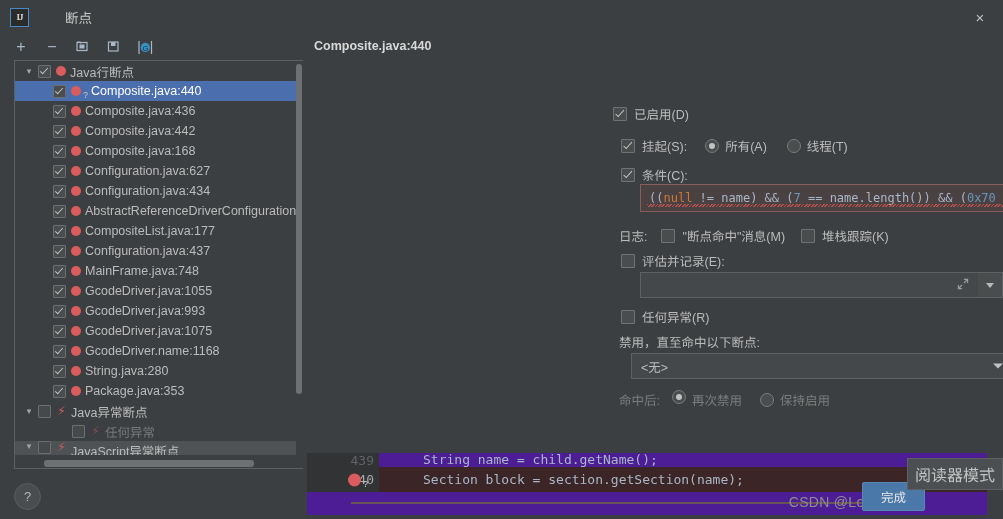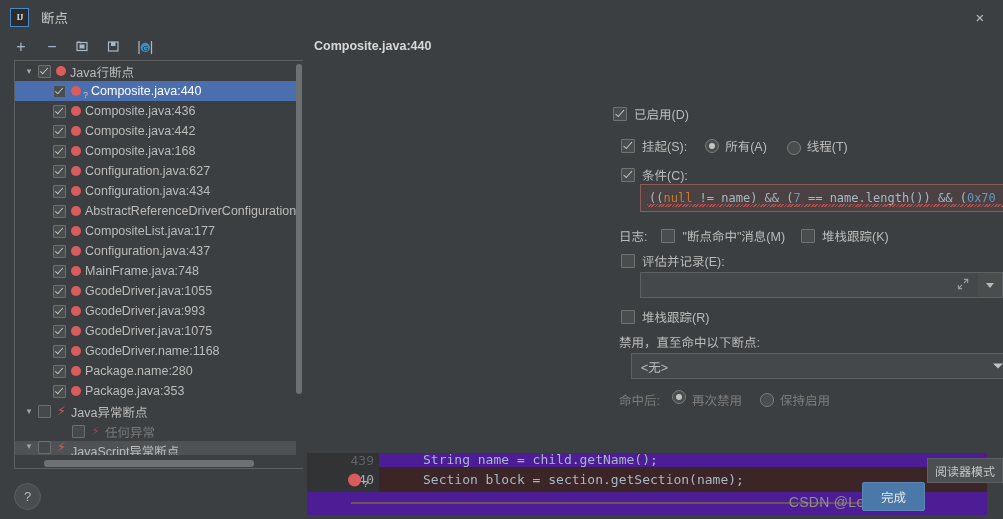--- a/index.html
+++ b/index.html
@@ -21,20 +21,21 @@
     display: flex; flex-direction: column;
   }
 
   
   .titlebar {
     height: 34px; min-height: 34px;
     background: #3c3f41;
     display: flex; align-items: center;
     padding: 0 0 0 10px;
     position: relative;
+    gap: 24px;
   }
   .ij-logo {
     width: 17px; height: 17px;
     border: 1px solid #4a88c7;
     background: #2b2b2b;
     color: #d6d6d6;
     font-size: 9px; font-weight: bold;
     display: flex; align-items: center; justify-content: center;
     letter-spacing: -1px;
     font-family: "Liberation Serif", serif;
@@ -287,21 +288,21 @@
     width: 13px; height: 13px; border-radius: 50%; background: #db5c5c;
   }
   .bp-q { position: absolute; right: 11px; bottom: 3px; font-size: 9px; color: #d6d6d6; font-family:"Liberation Sans",sans-serif;}
   .caret-underline {
     position: absolute; left: 351px; top: 468px;
     width: 570px; height: 2px; background: #6b5455;
   }
   .reader-tip {
     position: absolute; right: 0; top: 424px;
     background: #4b4f51; border: 1px solid #5e6163;
-    padding: 3px 7px; font-size: 12px; color: #c4c4c4;
+    padding: 3px 7px; font-size: 16px; color: #c4c4c4;
     z-index: 30;
   }
 
   
   .footer { position: absolute; left: 0; right: 0; bottom: 0; height: 38px; }
   .done-btn {
     position: absolute; right: 78px; bottom: 8px;
     background: #4a78a8; color: #e9e9e9;
     border: 1px solid #5b87b5;
     padding: 4px 18px; font-size: 12.5px;
@@ -439,21 +440,21 @@
             <span>GcodeDriver.java:1075</span>
           </div>
           <div class="row indent1">
             <span class="cb checked"></span>
             <span class="dot"></span>
             <span>GcodeDriver.name:1168</span>
           </div>
           <div class="row indent1">
             <span class="cb checked"></span>
             <span class="dot"></span>
-            <span>Package.name:280</span>
+            <span>String.java:280</span>
           </div>
           <div class="row indent1">
             <span class="cb checked"></span>
             <span class="dot"></span>
             <span>Package.java:353</span>
           </div>
 
           <div class="row indent0">
             <span class="twisty">▾</span>
             <span class="cb off"></span>
@@ -496,21 +497,21 @@
         <span class="lbl">已启用(D)</span>
       </div>
 
       <div class="opt-row" style="position:absolute;left:318px;top:102px;">
         <span class="chk checked"></span>
         <span class="lbl">挂起(S):</span>
         <span style="display:inline-flex;align-items:center;margin-left:18px;">
           <span class="radio on"></span>
           <span class="lbl">所有(A)</span>
         </span>
-        <span style="display:inline-flex;align-items:flex-end;margin-left:20px;">
+        <span style="display:inline-flex;align-items:center;margin-left:20px;">
           <span class="radio"></span>
           <span class="lbl">线程(T)</span>
         </span>
       </div>
 
       <div class="opt-row" style="position:absolute;left:318px;top:131px;">
         <span class="chk checked"></span>
         <span class="lbl">条件(C):</span>
       </div>
 
@@ -543,21 +544,21 @@
             </svg>
           </span>
         </div>
         <div class="drop-btn">
           <span class="arrow"></span>
         </div>
       </div>
 
       <div class="opt-row" style="position:absolute;left:318px;top:273px;">
         <span class="chk"></span>
-        <span class="lbl">堆栈跟踪(R)</span>
+        <span class="lbl">任何异常(R)</span>
       </div>
 
       <div style="position:absolute;left:316px;top:298px;">
         <span class="lbl">禁用，直至命中以下断点:</span>
       </div>
       <div class="combo" style="position:absolute;left:328px;top:319px;width:370px;">
         <span class="lbl">&lt;无&gt;</span>
         <span class="arrow"></span>
       </div>
 

